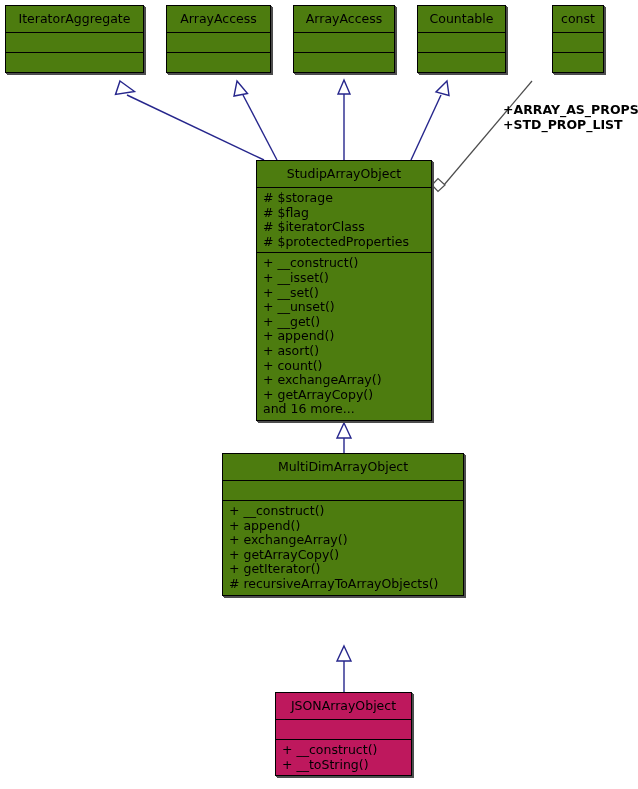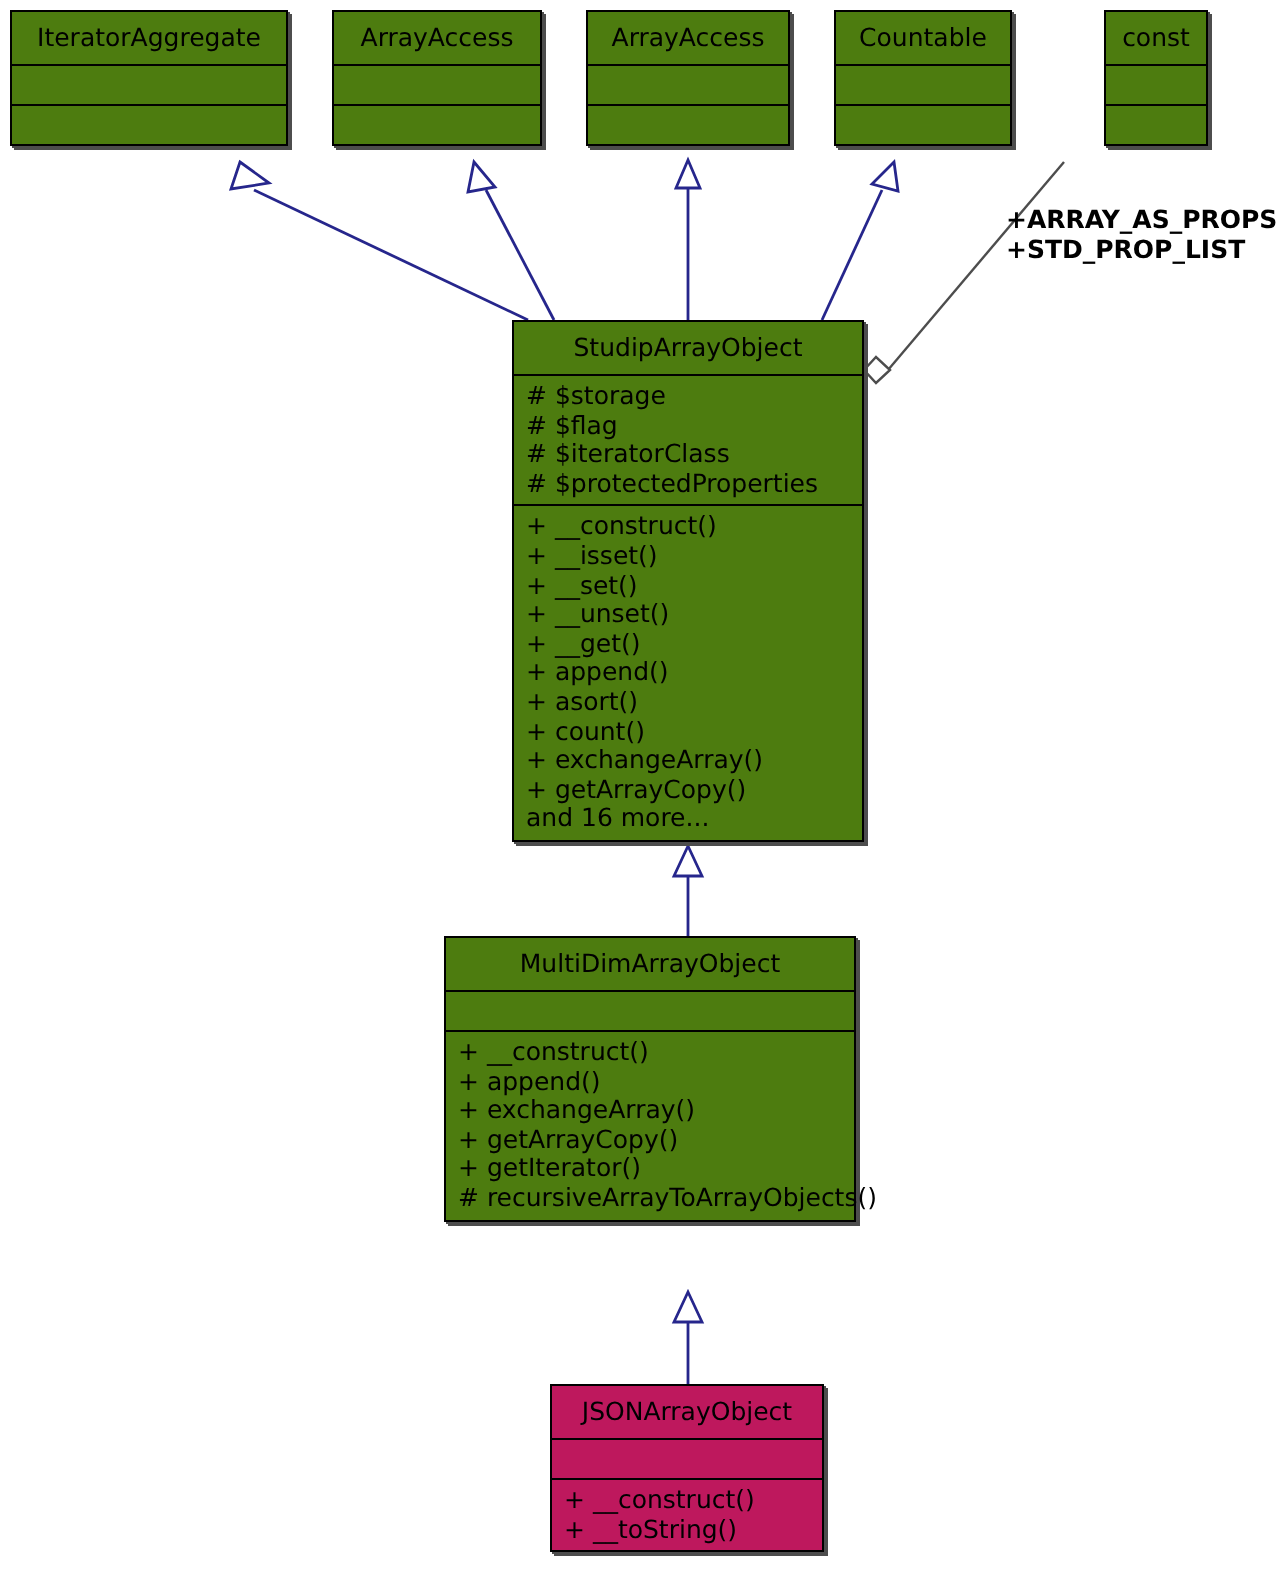--- a/index.html
+++ b/index.html
@@ -165,21 +165,21 @@
       <div class="member">+ __get()</div>
       <div class="member">+ append()</div>
       <div class="member">+ asort()</div>
       <div class="member">+ count()</div>
       <div class="member">+ exchangeArray()</div>
       <div class="member">+ getArrayCopy()</div>
       <div class="member">and 16 more...</div>
     </div>
   </div>
 
-  <div class="uml-class" style="left:222px; top:468px; width:206px;">
+  <div class="uml-class" style="left:222px; top:453px; width:242px;">
     <div class="class-name">MultiDimArrayObject</div>
     <div class="compartment empty"></div>
     <div class="compartment">
       <div class="member">+ __construct()</div>
       <div class="member">+ append()</div>
       <div class="member">+ exchangeArray()</div>
       <div class="member">+ getArrayCopy()</div>
       <div class="member">+ getIterator()</div>
       <div class="member"># recursiveArrayToArrayObjects()</div>
     </div>

